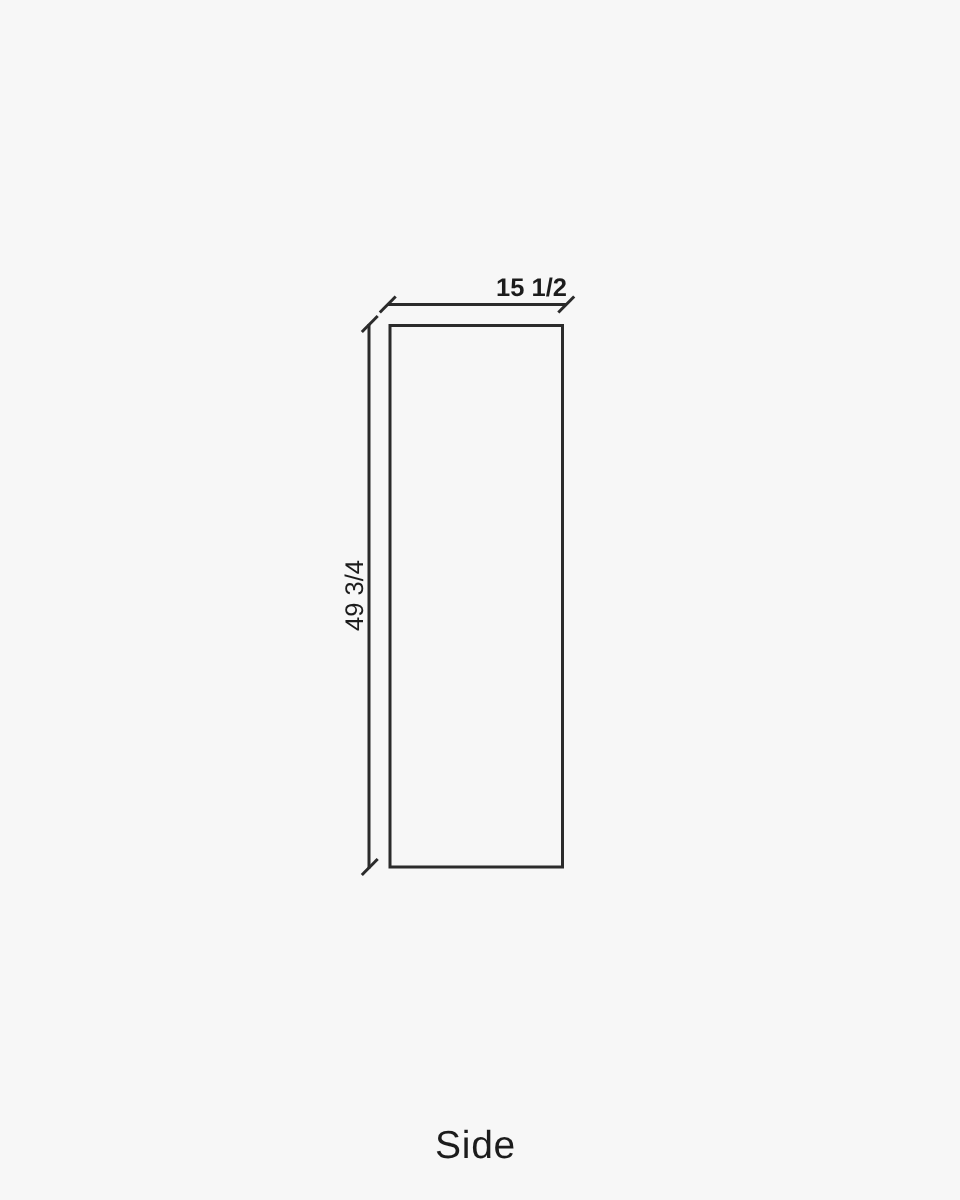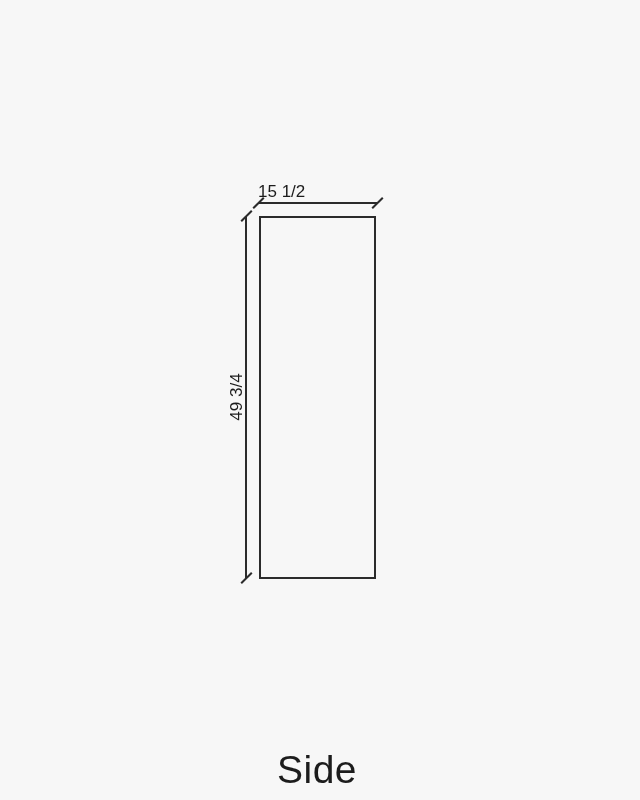--- a/index.html
+++ b/index.html
@@ -66,40 +66,41 @@
     position: absolute;
     color: var(--text);
     font-size: 17px;
     line-height: 18px;
     white-space: nowrap;
   }
   .dim-label.width-label {
     left: 258px;
     top: 183px;
     width: 120px;
-    text-align: left;
+    text-align: right;
+    font-weight: bold;
   }
   .dim-label.height-label {
     left: 197px;
     top: 388px;
     width: 80px;
     height: 18px;
     text-align: center;
     transform: rotate(-90deg);
     transform-origin: center;
   }
   
   .view-caption {
     position: absolute;
     left: 0;
     top: 748px;
     width: 634px;
     text-align: center;
     color: var(--text);
-    font-size: 39px;
+    font-size: 26px;
     letter-spacing: 0.5px;
   }
 </style>
 </head>
 <body>
 
 <div class="canvas">
 
   <div class="panel-outline"></div>
 

